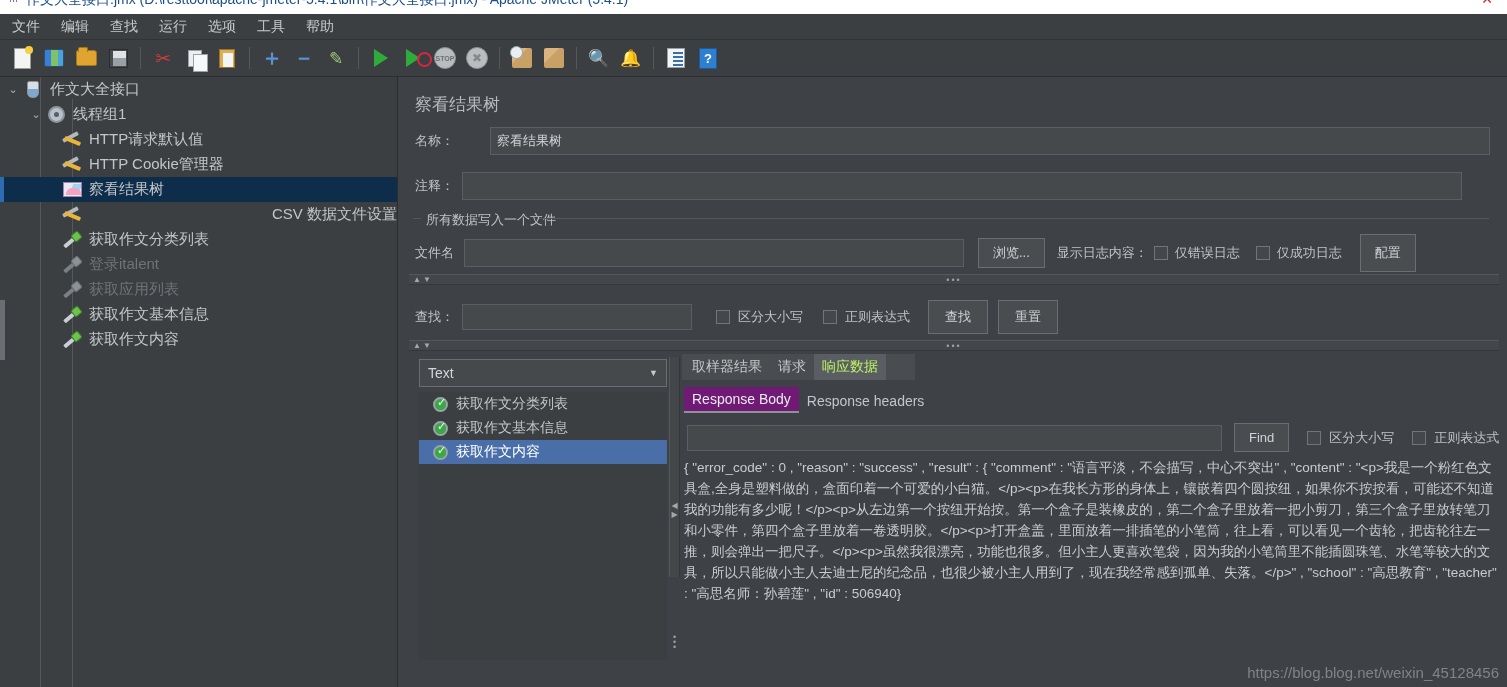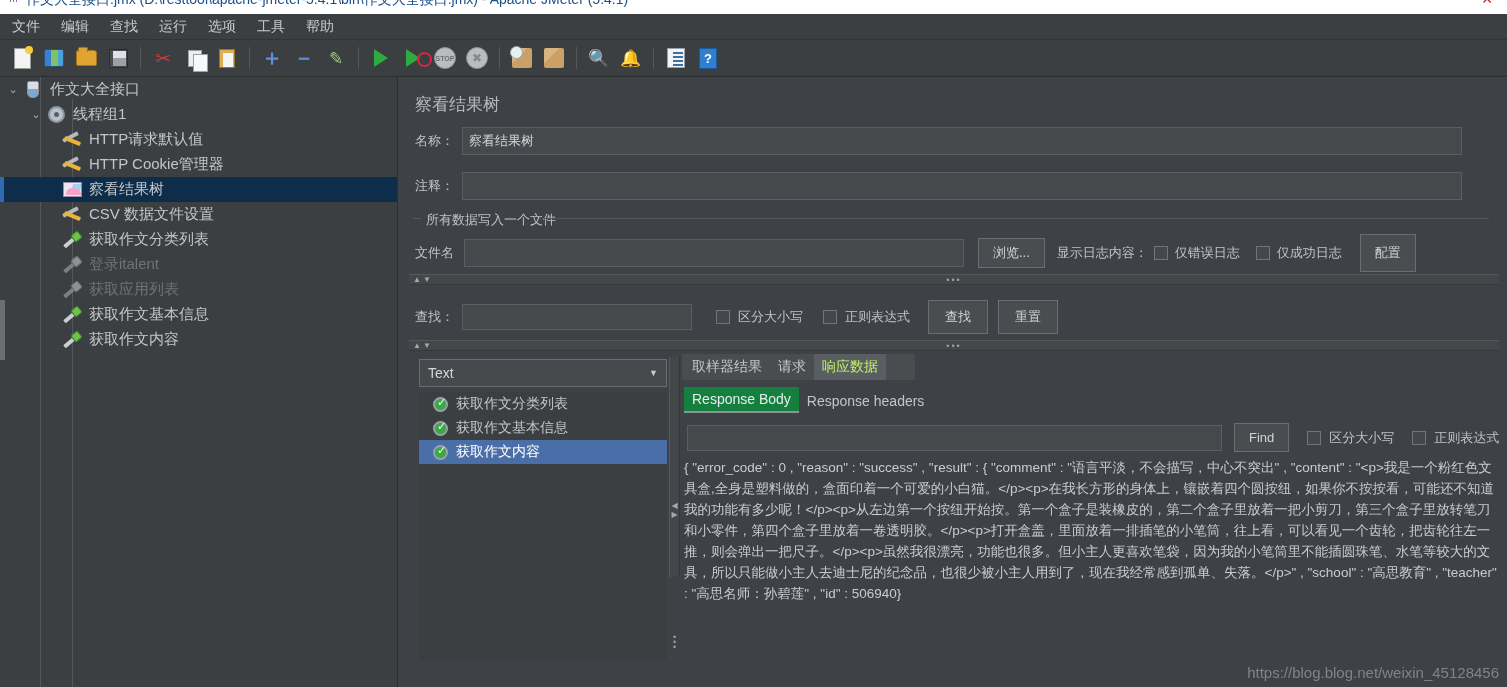--- a/index.html
+++ b/index.html
@@ -176,21 +176,21 @@
     font-size:14px; cursor:default;
   }
   .combo .arr { font-size:9px; color:#c6cacd; }
 
   
   .tabs { position:absolute; display:flex; align-items:flex-end; }
   .tab { font-size:14px; color:#c2c6ca; padding:4px 8px; cursor:default; background:transparent;}
   .tab.active { background:#5a5e62; color:#bef264; }
   .tabs2 { position:absolute; display:flex; align-items:flex-end; }
   .tab2 { font-size:14px; color:#c2c6ca; padding:4px 8px; cursor:default;}
-  .tab2.active { background:#15803d; color:#e8ecef; border-bottom:2px solid #8d9296;}
+  .tab2.active { background:#701a75; color:#e8ecef; border-bottom:2px solid #8d9296;}
 
   .tabstrip-bg { position:absolute; background:#4a4d50; }
 
   .bodyarea {
     position:absolute; background:#3e4145; overflow:hidden;
     font-size:13.5px; line-height:21px; color:#c8ccd0;
     white-space: normal; word-break: break-all;
   }
   .watermark {
     position:absolute; right:8px; bottom:6px; font-size:15px; color:#7f8488;
@@ -323,70 +323,70 @@
       <span class="lbl">HTTP Cookie管理器</span>
     </div>
 
     <div class="tree-row selected" style="padding-left:61px;">
       <span class="tree-ico">
           <span class="i-chart"></span>
         </span>
       <span class="lbl">察看结果树</span>
     </div>
 
+    <div class="tree-row" style="padding-left:61px;justify-content:space-between;">
+      <span class="tree-ico">
+          <span class="i-wrench"></span>
+        </span>
+      <span class="lbl">CSV 数据文件设置</span>
+    </div>
+
     <div class="tree-row" style="padding-left:61px;">
       <span class="tree-ico">
-          <span class="i-wrench"></span>
-        </span>
-      <span class="lbl">CSV 数据文件设置</span>
+          <span class="i-pipette"></span>
+        </span>
+      <span class="lbl">获取作文分类列表</span>
+    </div>
+
+    <div class="tree-row dim" style="padding-left:61px;text-align:right;">
+      <span class="tree-ico">
+          <span class="i-pipette off"></span>
+        </span>
+      <span class="lbl">登录italent</span>
+    </div>
+
+    <div class="tree-row dim" style="padding-left:61px;">
+      <span class="tree-ico">
+          <span class="i-pipette off"></span>
+        </span>
+      <span class="lbl">获取应用列表</span>
     </div>
 
     <div class="tree-row" style="padding-left:61px;">
       <span class="tree-ico">
           <span class="i-pipette"></span>
         </span>
-      <span class="lbl">获取作文分类列表</span>
-    </div>
-
-    <div class="tree-row dim" style="padding-left:61px;text-align:right;">
-      <span class="tree-ico">
-          <span class="i-pipette off"></span>
-        </span>
-      <span class="lbl">登录italent</span>
-    </div>
-
-    <div class="tree-row dim" style="padding-left:61px;">
-      <span class="tree-ico">
-          <span class="i-pipette off"></span>
-        </span>
-      <span class="lbl">获取应用列表</span>
+      <span class="lbl">获取作文基本信息</span>
     </div>
 
     <div class="tree-row" style="padding-left:61px;">
       <span class="tree-ico">
           <span class="i-pipette"></span>
         </span>
-      <span class="lbl">获取作文基本信息</span>
-    </div>
-
-    <div class="tree-row" style="padding-left:61px;">
-      <span class="tree-ico">
-          <span class="i-pipette"></span>
-        </span>
       <span class="lbl">获取作文内容</span>
     </div>
   </div>
 
   <div class="scroll-hint" style="left:0; top:300px; width:5px; height:60px; background:#6a6e72;"></div>
 
   <div class="rightpanel">
 
     <div class="panel-title">察看结果树</div>
 
-    <div class="frow" style="left:16px; top:50px; width:1080px;">
+    <div class="frow" style="left:16px; top:50px; width:1080px;gap:28px;">
       <span class="flabel">名称：</span>
       <input class="finput" style="margin-left: 8px; width: 1000px; height: 28px;" value="察看结果树">
     </div>
 
     <div class="frow" style="left:16px; top:95px; width:1080px;">
       <span class="flabel">注释：</span>
       <input class="finput" style="margin-left: 8px; width: 1000px; height: 28px;" value="">
     </div>
 
     <div class="fieldset-label" style="left:22px; top:134px;">所有数据写入一个文件</div>

